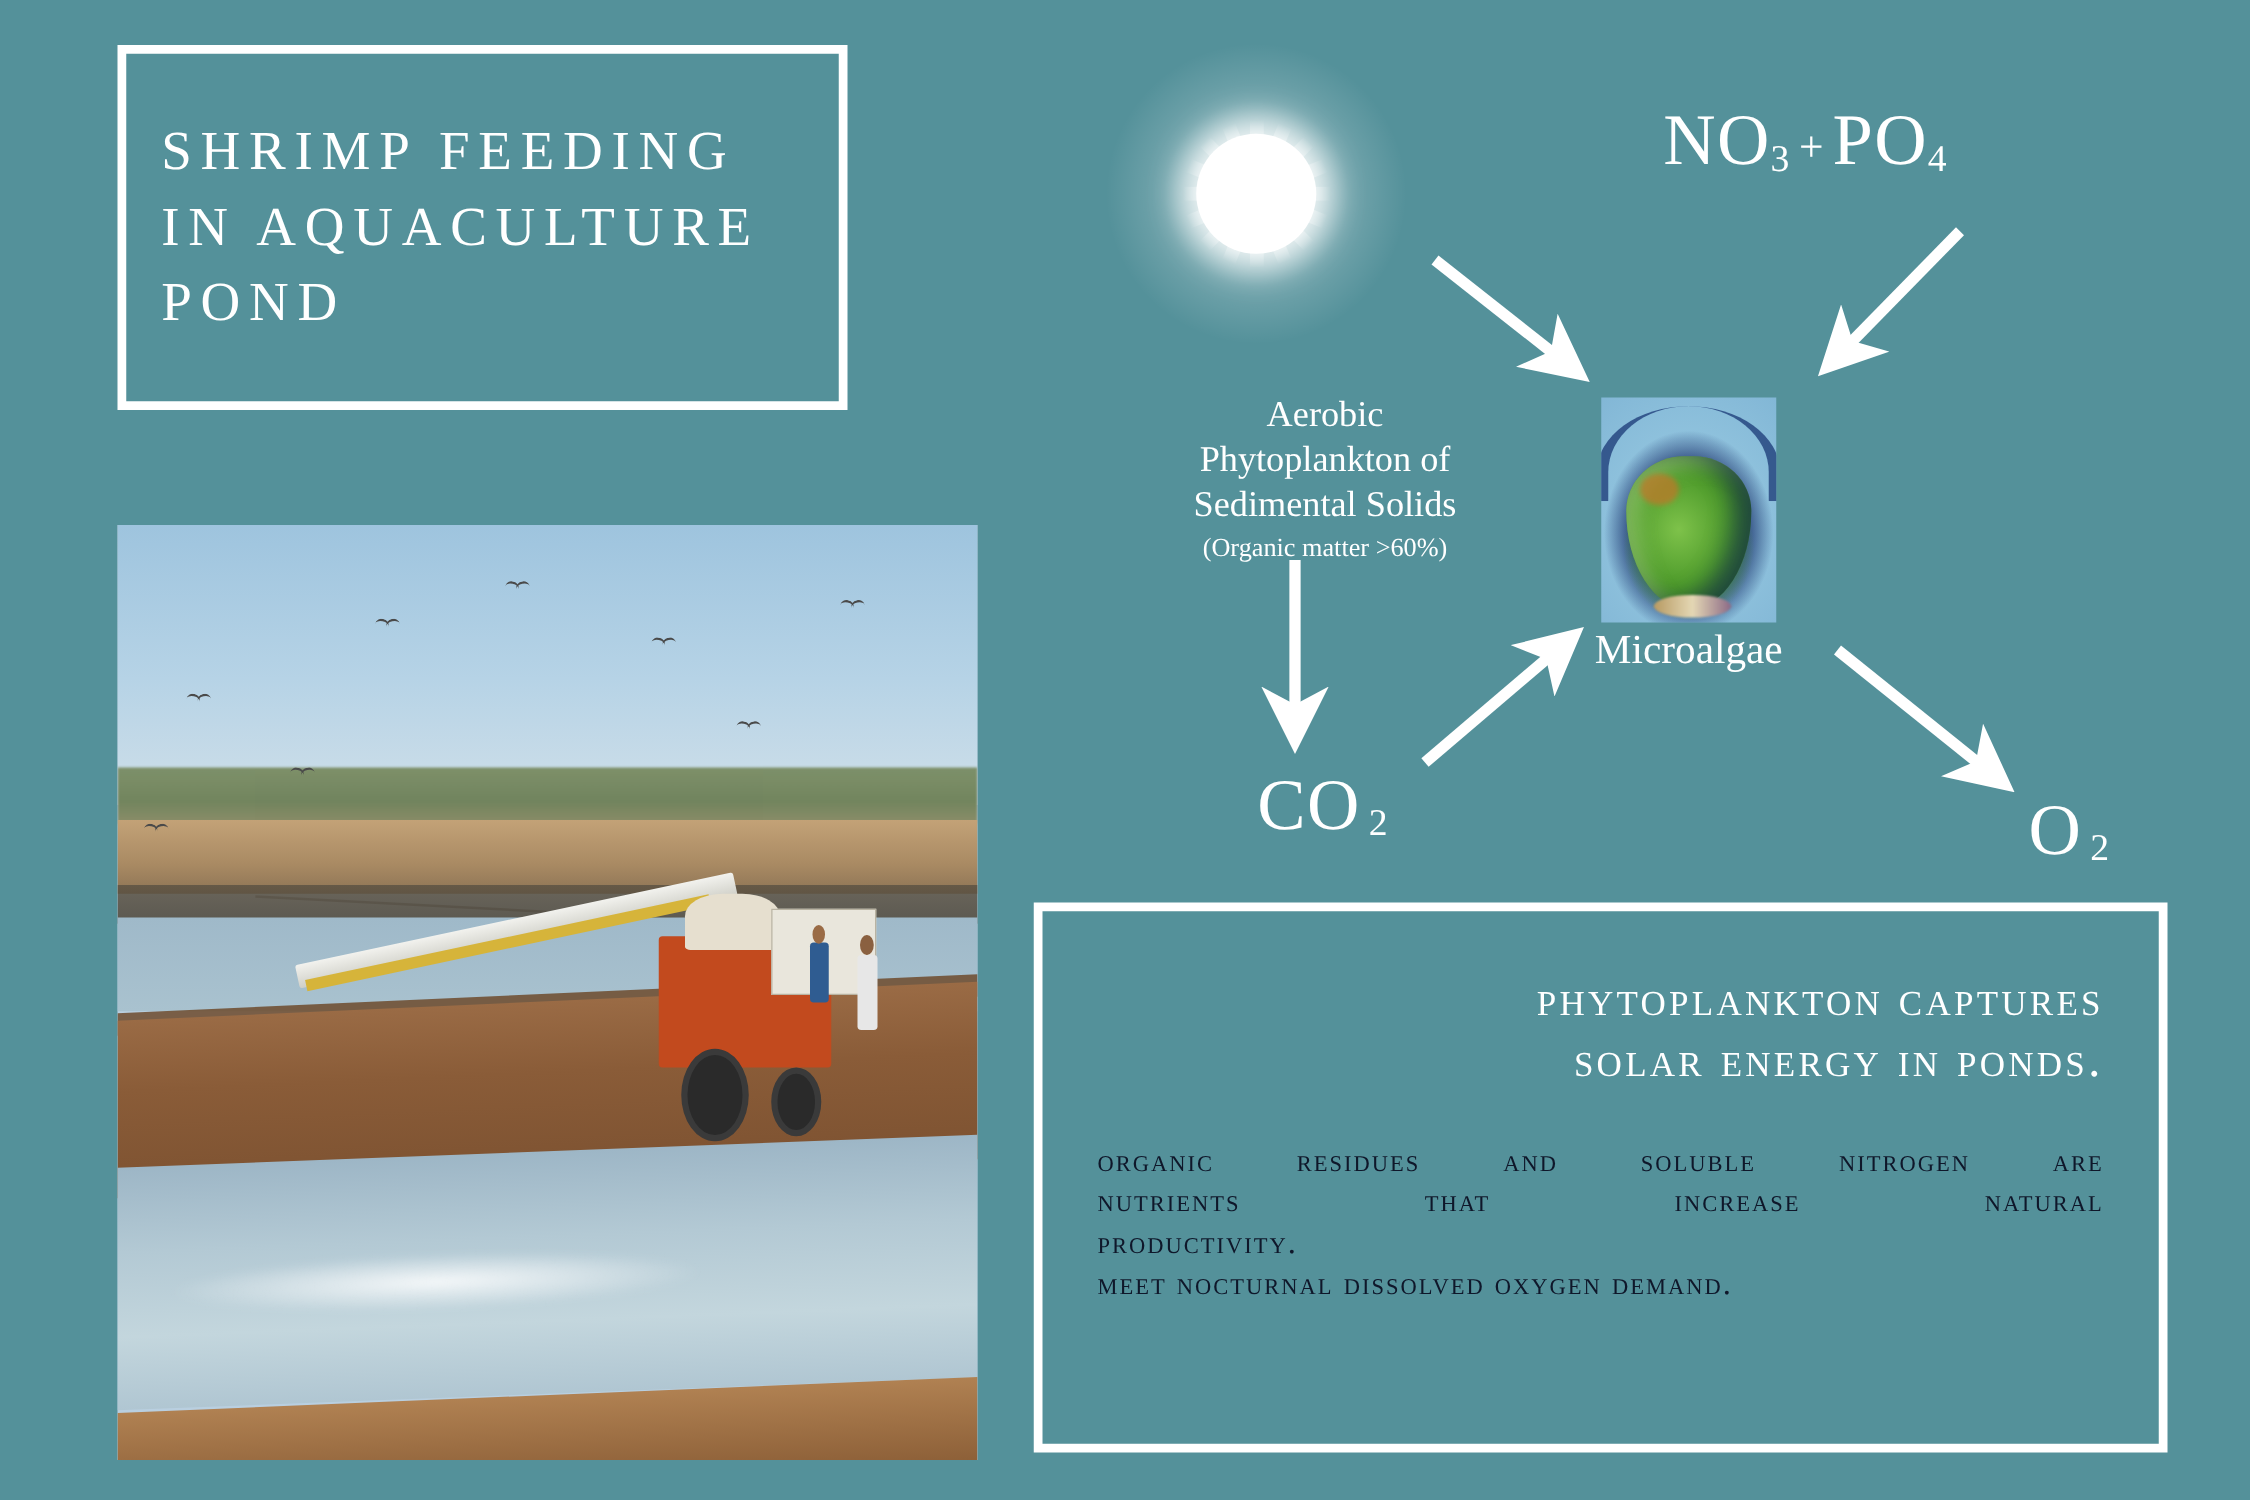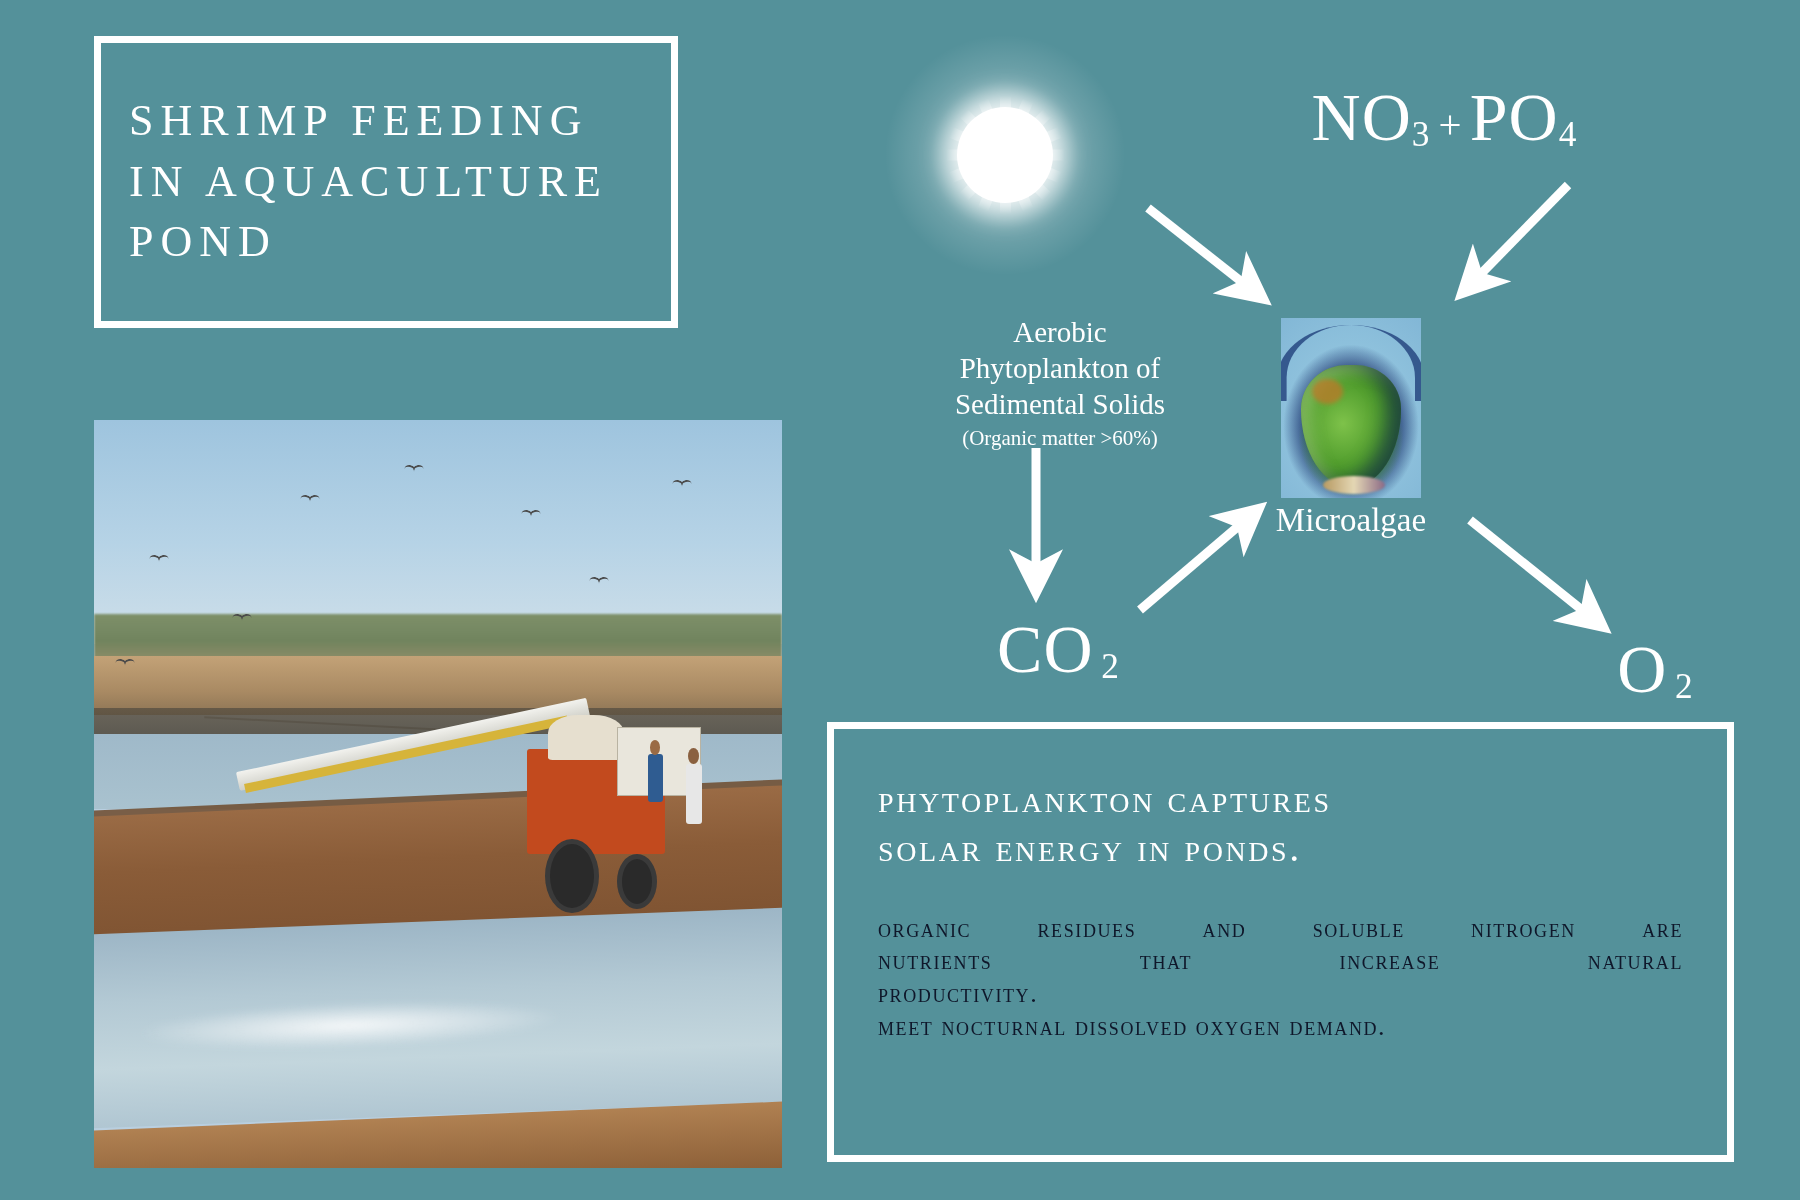--- a/index.html
+++ b/index.html
@@ -94,21 +94,21 @@
   .sun-glow{position:absolute;inset:0;
     background:radial-gradient(circle at 50% 50%,rgba(255,255,255,.95) 0%,rgba(255,255,255,.55) 18%,rgba(255,255,255,.18) 42%,rgba(255,255,255,0) 68%);}
   .sun-core{position:absolute;left:50%;top:50%;width:96px;height:96px;margin:-48px 0 0 -48px;
     background:#ffffff;border-radius:50%;box-shadow:0 0 26px 12px rgba(255,255,255,.85);}
   .ray{position:absolute;left:50%;top:50%;width:11px;height:118px;margin-left:-5.5px;margin-top:-59px;
     background:linear-gradient(to bottom,rgba(255,255,255,0) 0%,rgba(255,255,255,.92) 26%,rgba(255,255,255,.92) 74%,rgba(255,255,255,0) 100%);
     transform-origin:50% 50%;}
 
   
   .lbl{position:absolute;color:#ffffff;font-weight:400;}
-  .chem{font-size:68px;letter-spacing:1px;text-align:right;}
+  .chem{font-size:58px;letter-spacing:1px;text-align:right;}
   .chem sub{font-size:.52em;vertical-align:-.18em;letter-spacing:0;}
   .nutrients{left:1444px;top:78px;transform:translateX(-50%);white-space:nowrap;}
   .co2{left:1058px;top:610px;transform:translateX(-50%);white-space:nowrap;}
   .o2{left:1655px;top:630px;transform:translateX(-50%);white-space:nowrap;}
 
   .aerobic{
     position:absolute;left:1060px;top:315px;transform:translateX(-50%);
     color:#fff;text-align:center;width:320px;line-height:1.24;font-size:29px;
   }
   .aerobic .sm{font-size:21px;display:block;margin-top:2px;}
@@ -138,21 +138,21 @@
 
   
   .arrow-svg{position:absolute;left:0;top:0;width:1800px;height:1200px;pointer-events:none;}
 
   
   .info-box{
     position:absolute;left:827px;top:722px;width:907px;height:440px;
     border:7px solid #ffffff;box-sizing:border-box;padding:46px 44px 0 44px;
   }
   .info-head{
-    color:#fff;text-align:left;font-size:40px;line-height:1.22;
+    color:#fff;text-align:right;font-size:40px;line-height:1.22;
     letter-spacing:2.6px;font-variant:small-caps;text-transform:lowercase;
     font-weight:400;
   }
   .info-body{
     color:#0f172a;margin-top:40px;font-size:26px;line-height:1.26;
     letter-spacing:1.6px;font-variant:small-caps;text-transform:lowercase;
     text-align:justify;
   }
   .info-body p{margin:0;}
   .info-body p.j{text-align:justify;text-align-last:justify;}

